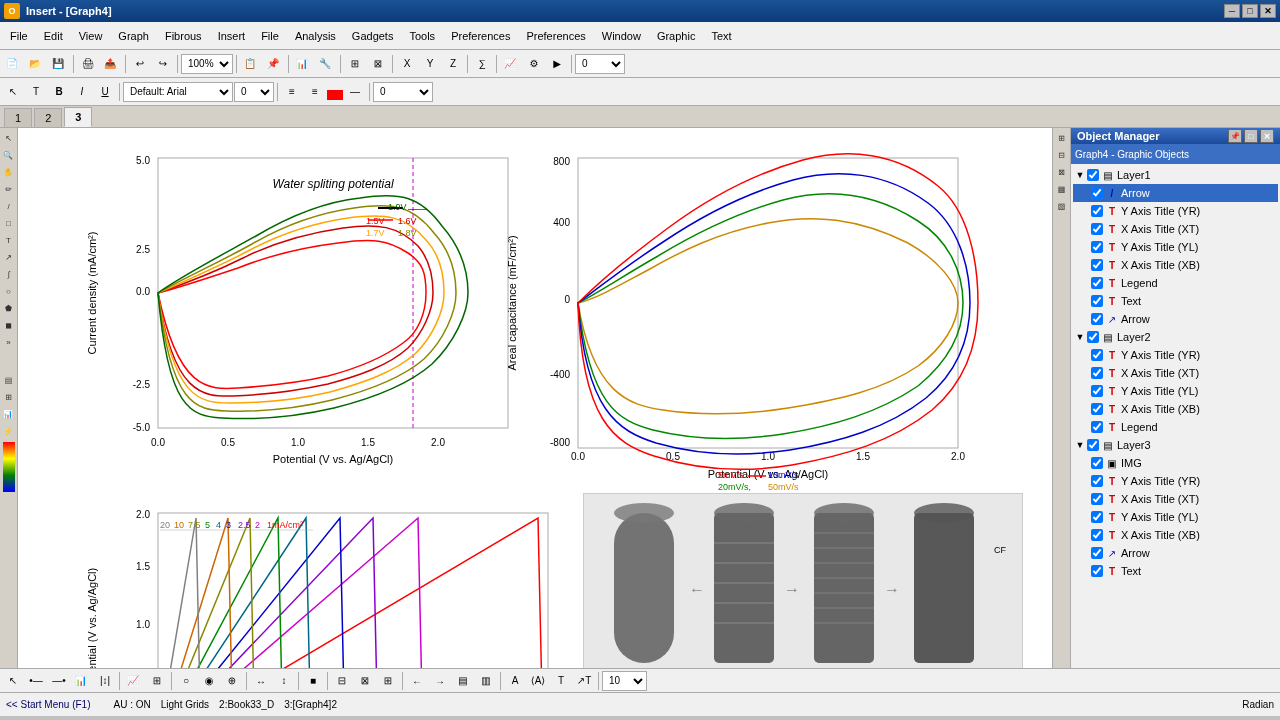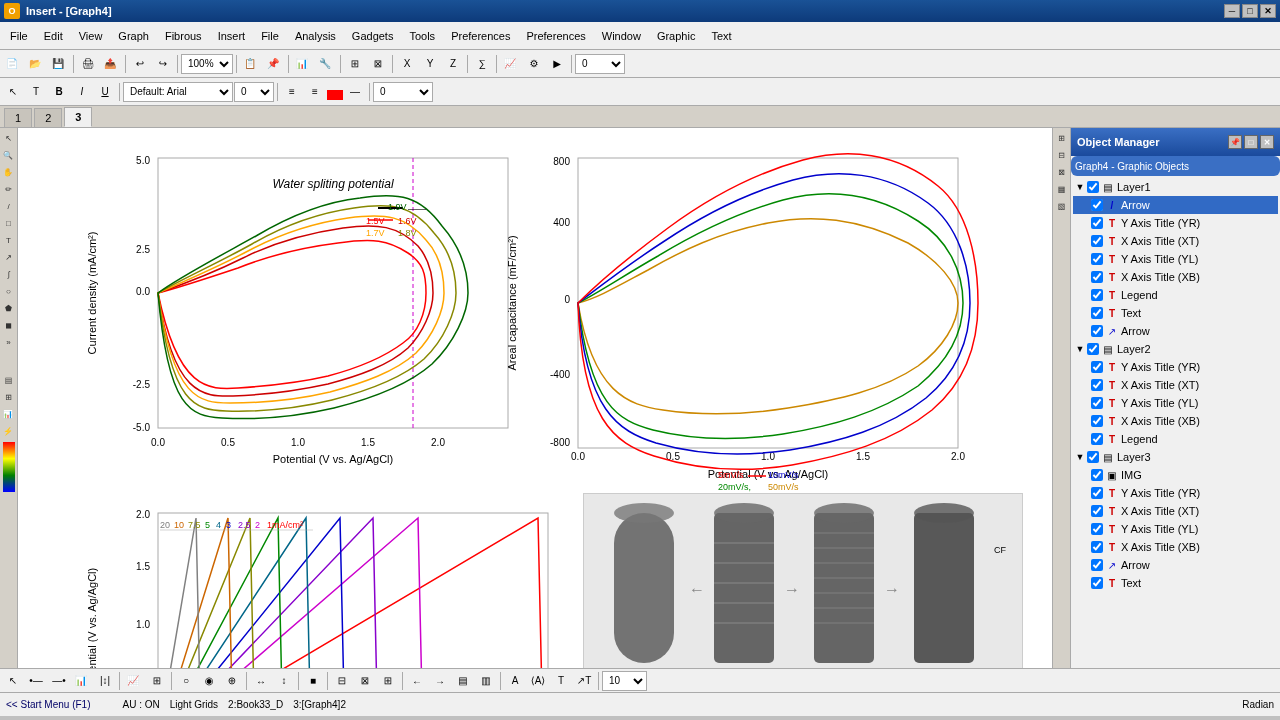--- a/index.html
+++ b/index.html
@@ -158,21 +158,21 @@
 
     
     .right-panel {
       width: 210px;
       background: #f0f0f0;
       border-left: 1px solid #aaa;
       display: flex;
       flex-direction: column;
     }
     .panel-header {
-      height: 28px;
+      height: 16px;
       background: linear-gradient(to bottom, #3a6fc4, #1a4a9c);
       color: white;
       font-size: 11px;
       font-weight: bold;
       display: flex;
       align-items: center;
       padding: 0 6px;
     }
     .panel-header-controls {
       margin-left: auto;
@@ -580,21 +580,21 @@
   <div class="right-panel">
     <div class="panel-header">
       <span>Object Manager</span>
       <div class="panel-header-controls">
         <div class="panel-ctrl-btn">📌</div>
         <div class="panel-ctrl-btn">□</div>
         <div class="panel-ctrl-btn">✕</div>
       </div>
     </div>
 
-    <div style="height:20px; background:#3a6fc4; color:white; font-size:10px; display:flex; align-items:center; padding:0 4px;border-radius:6px;">
+    <div style="height:20px; background:#3a6fc4; color:white; font-size:10px; display:flex; align-items:center; padding:0 4px;">
       <span>Graph4 - Graphic Objects</span>
     </div>
 
     <div class="panel-content">
 
       <div class="tree-item">
         <span class="tree-indent" style="width:0px;"></span>
         <span class="tree-expand">▼</span>
         <input type="checkbox" class="tree-checkbox" checked="" style="">
         <span class="tree-icon">▤</span>
@@ -755,18 +755,18 @@
   <div class="tb-btn">T</div>
   <div class="tb-btn">↗T</div>
   <div class="tb-sep"></div>
   <select class="tb-dropdown" style="width:45px;">
     <option>10</option>
   </select>
 </div>
 
 <div class="status-bar">
   <span style="cursor:pointer; color:#000066;">&lt;&lt; Start Menu (F1)</span>
-  <span style="margin-left:22px;">AU : ON</span>
+  <span style="margin-left:13px;">AU : ON</span>
   <span>Light Grids</span>
   <span>2:Book33_D</span>
   <span>3:[Graph4]2</span>
   <span style="margin-left:auto;">Radian</span>
 </div>
 
 </body></html>

